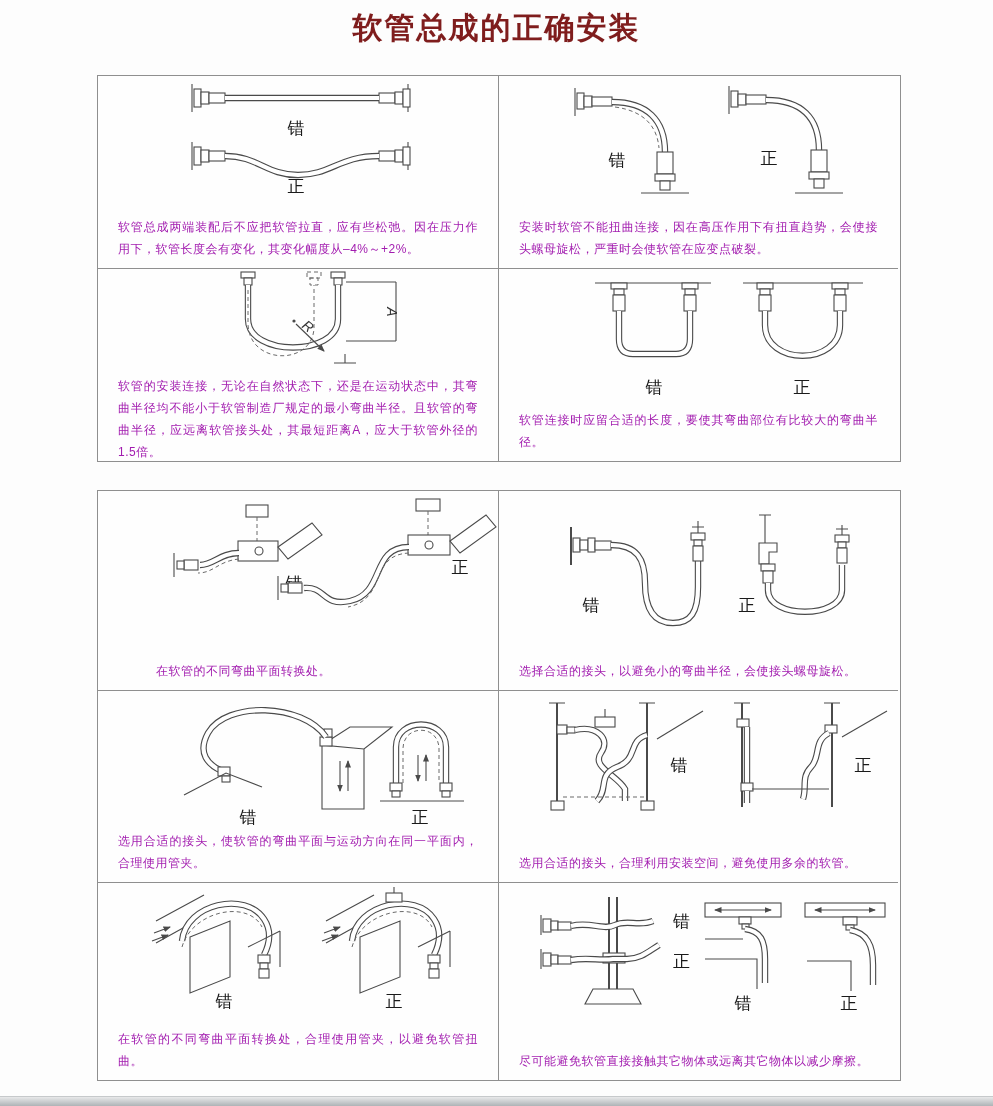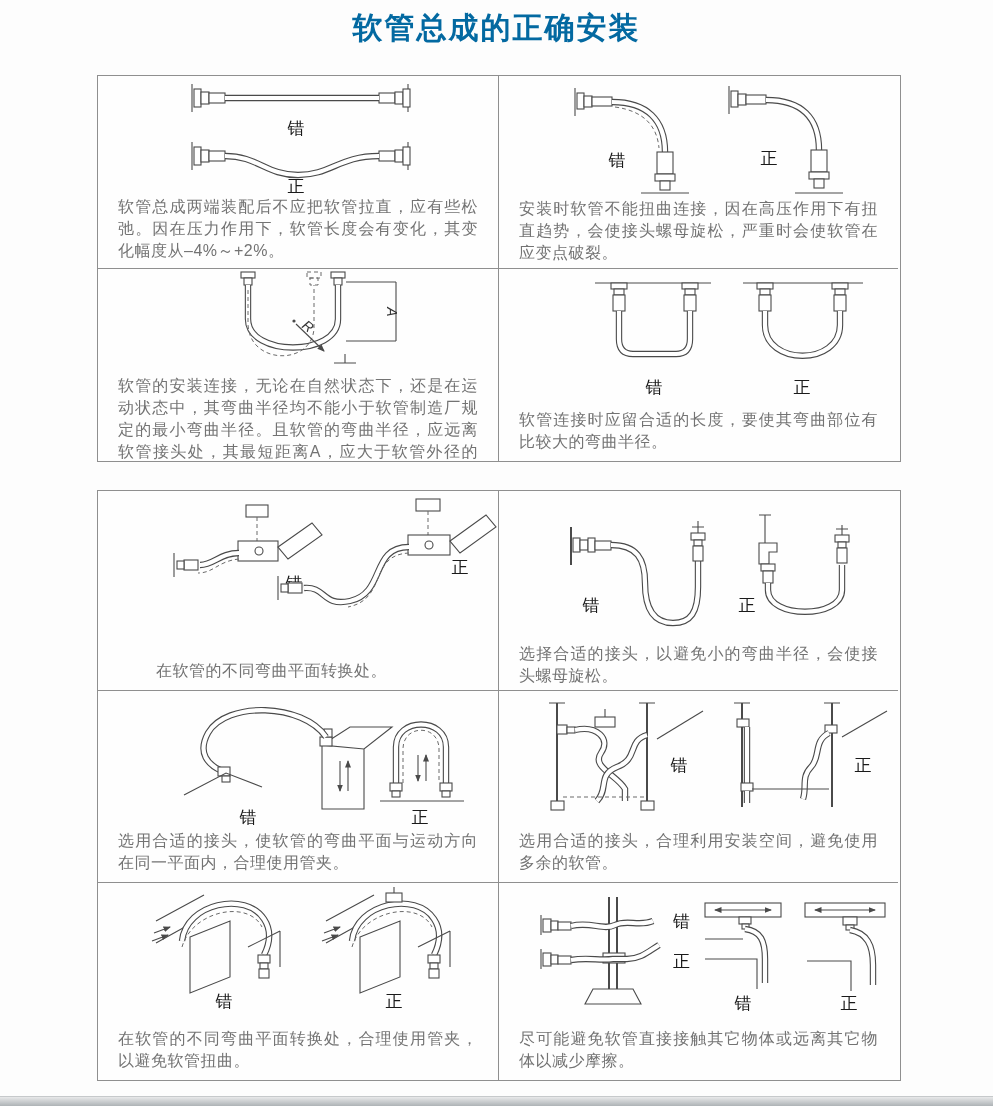--- a/index.html
+++ b/index.html
@@ -3,34 +3,34 @@
 <meta charset="utf-8">
 <style>
   html,body{margin:0;padding:0;}
   body{
     width:993px;height:1106px;position:relative;background:#fdfdfd;
     font-family:"Liberation Sans","DejaVu Sans",sans-serif;color:#1a1a1a;
     overflow:hidden;
   }
   .title{
     position:absolute;top:8px;left:0;width:100%;text-align:center;
-    font-size:30px;font-weight:700;letter-spacing:2px;color:#0369a1;margin:0;
+    font-size:30px;font-weight:700;letter-spacing:2px;color:#7f1d1d;margin:0;
   }
   .box{position:absolute;left:97px;width:802px;border:1px solid #8f8f8f;background:#fefefe;
        display:grid;grid-template-columns:400px 400px;}
   #box-top{top:75px;grid-template-rows:192px 193px;}
   #box-bottom{top:490px;grid-template-rows:199px 192px:198px;grid-template-rows:199px 192px 198px;}
   .cell{display:flex;flex-direction:column;justify-content:space-between;overflow:hidden;}
   .c-r{border-left:1px solid #8f8f8f;}
   .c-b{border-top:1px solid #8f8f8f;}
   .art{flex:0 0 auto;}
   .art svg{display:block;}
   .cap{
-    margin:0;padding:2px 20px 8px 20px;font-size:16px;line-height:22px;
-    color:#737373;text-align:justify;letter-spacing:0.5px;
+    margin:0;padding:2px 20px 8px 20px;font-size:12px;line-height:22px;
+    color:#a21caf;text-align:justify;letter-spacing:0.5px;
   }
   .cap-indent{padding-left:58px;}
   
   .t1{stroke:#4a4a4a;stroke-width:6.4;fill:none;}
   .t2{stroke:#fff;stroke-width:4.2;fill:none;}
   .ln{stroke:#4a4a4a;stroke-width:1.1;fill:none;}
   .ln2{stroke:#4a4a4a;stroke-width:2;fill:none;}
   .dsh{stroke:#6a6a6a;stroke-width:1;fill:none;stroke-dasharray:4 3;}
   .ft{stroke:#4a4a4a;stroke-width:1.1;fill:#fff;}
   text.zl{font-family:"Liberation Sans","DejaVu Sans",sans-serif;font-size:17px;fill:#1a1a1a;}

